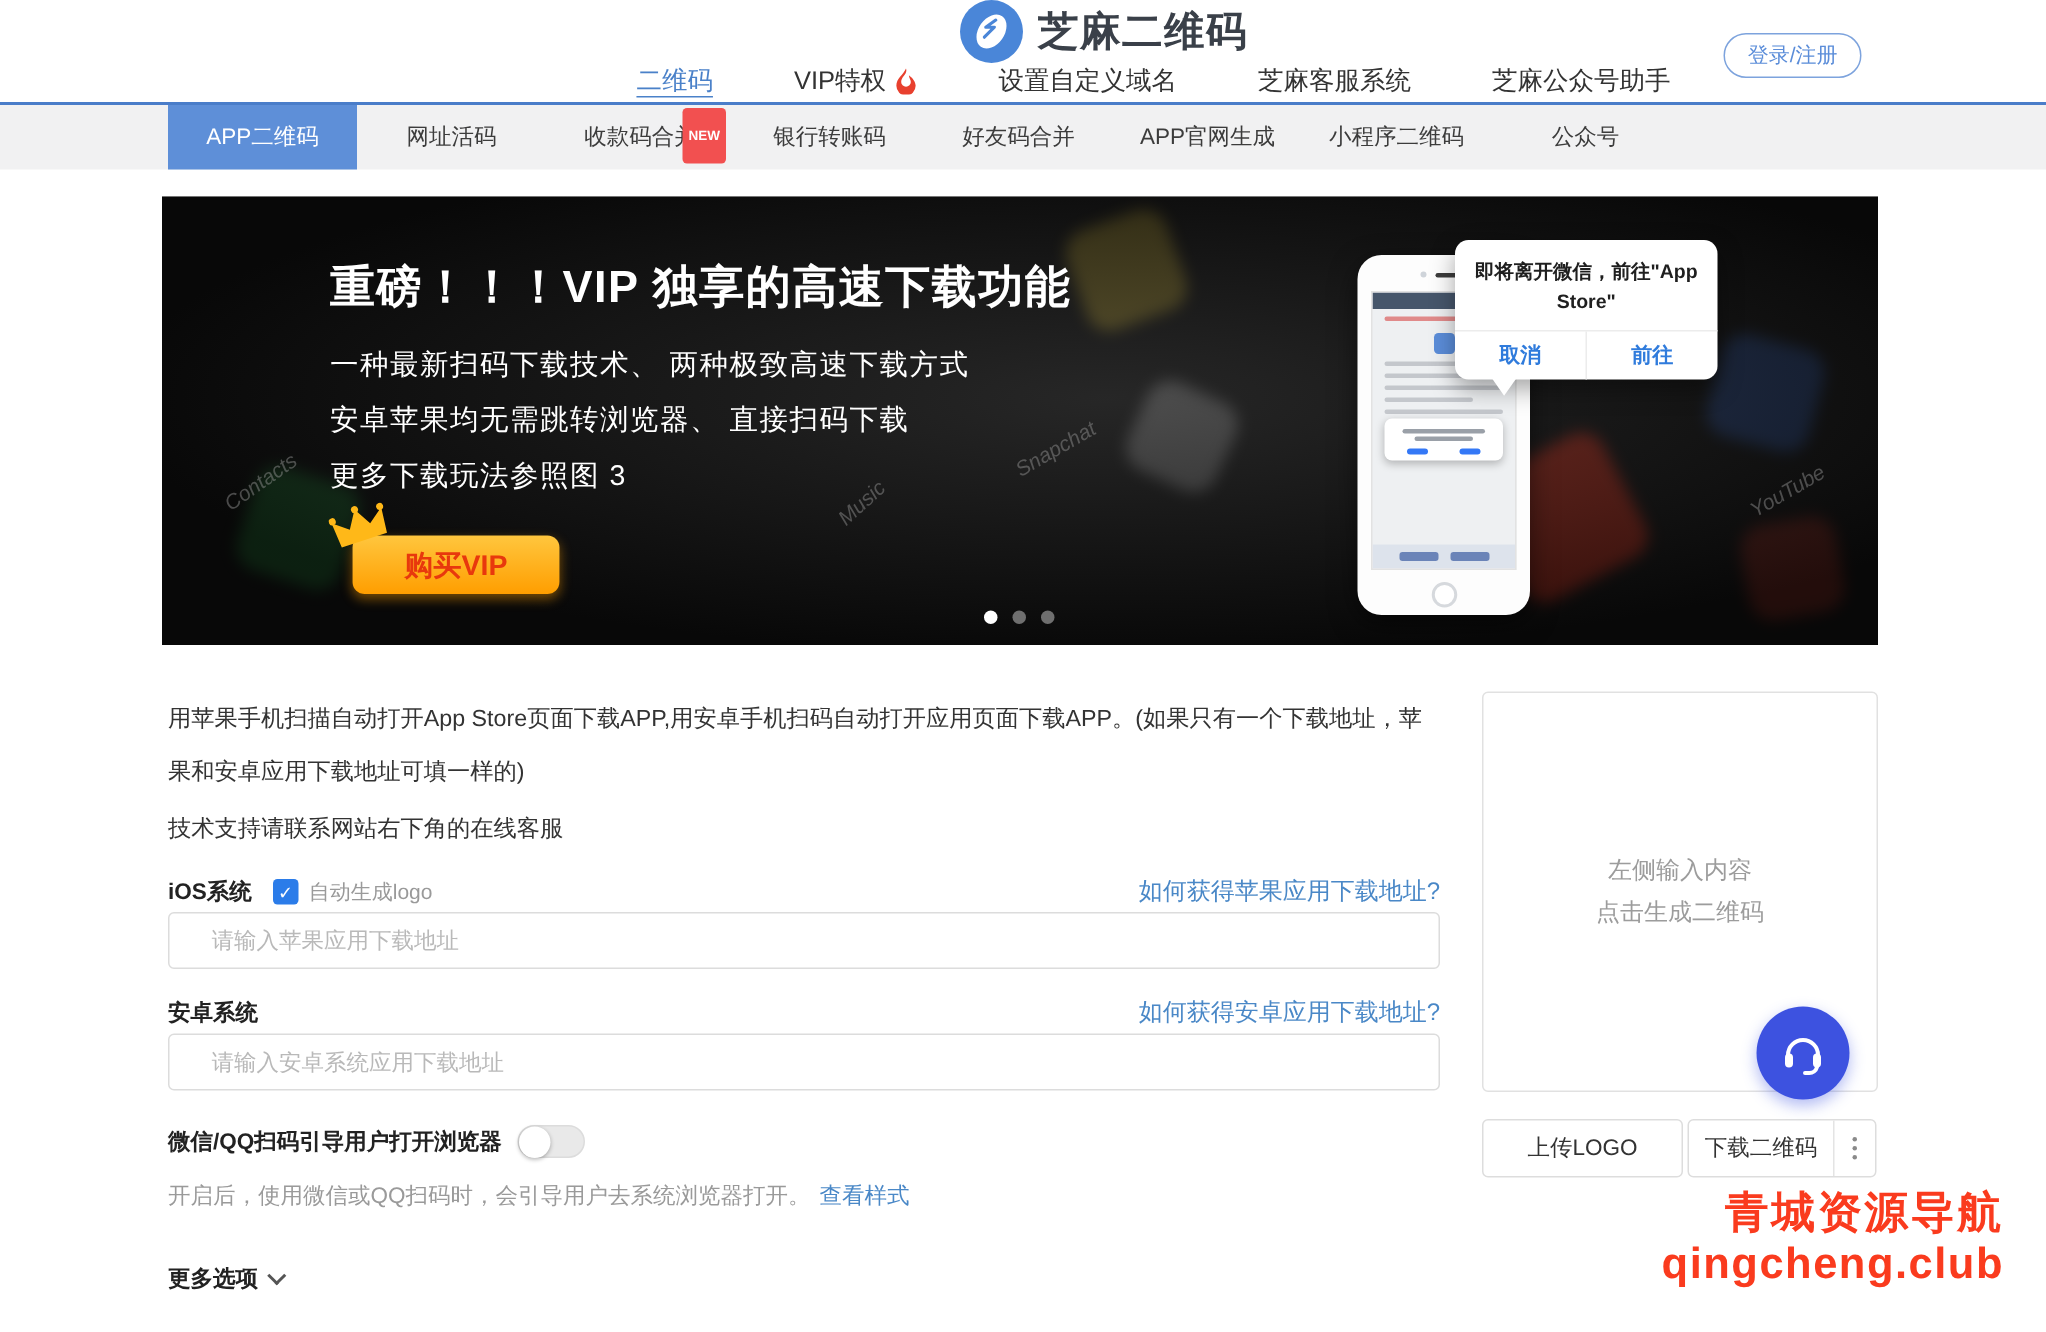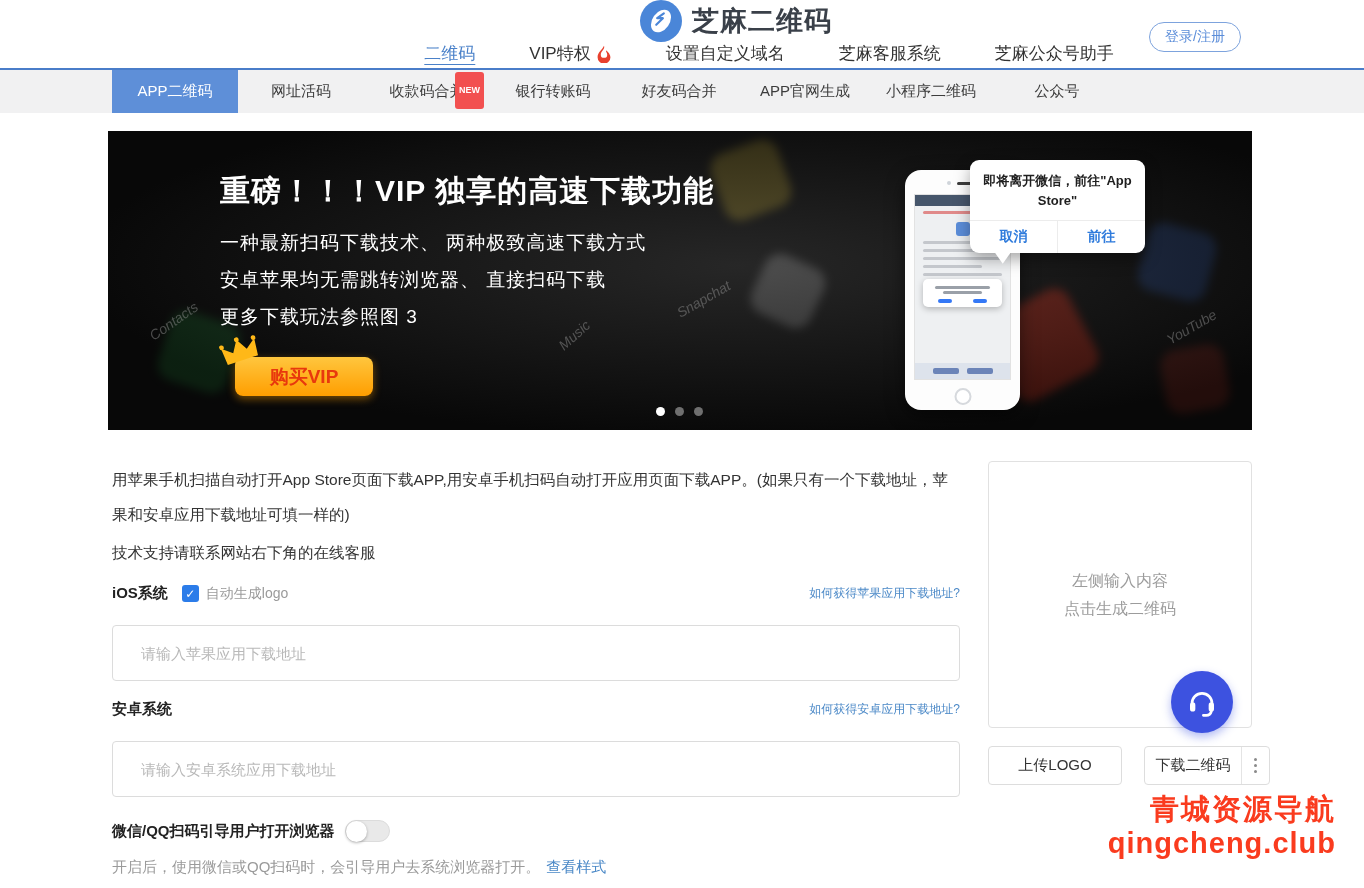--- a/index.html
+++ b/index.html
@@ -93,22 +93,22 @@
   
   .main-left { position:absolute; left:112px; top:462px; width:848px; }
   .intro1 { font-size:15.5px; color:#333; line-height:35px; }
   .intro2 { font-size:15.5px; color:#333; line-height:24px; margin-top:9px; }
   .field-head { margin-top:19px; display:flex; align-items:center; }
   .field-label { font-size:15px; font-weight:bold; color:#222; }
   .checkbox { width:17px; height:17px; background:#2b7ce9; border-radius:3px; margin-left:14px;
     display:flex; align-items:center; justify-content:center; color:#fff; font-size:12px;
     font-weight:bold; cursor:pointer; }
   .check-label { font-size:14px; color:#9a9a9a; margin-left:7px; }
-  .help-link { margin-left:auto; font-size:12px; color:#4a88c7; cursor:pointer; text-decoration:none; }
-  .text-input { margin-top:22px; width:848px; height:56px; border:1px solid #dcdcdc; border-radius:4px;
+  .help-link { margin-left:auto; font-size:16px; color:#4a88c7; cursor:pointer; text-decoration:none; }
+  .text-input { margin-top:3px; width:848px; height:38px; border:1px solid #dcdcdc; border-radius:4px;
     padding:0 28px; font-size:15px; color:#1d4ed8; outline:none;
     font-family:"Liberation Sans","DejaVu Sans",sans-serif; }
   .text-input::placeholder { color:#b9b9b9; }
   .toggle-row { margin-top:23px; display:flex; align-items:center; }
   .toggle { width:45px; height:22px; background:#e9e9e9; border:1px solid #dcdcdc; border-radius:12px;
     margin-left:10px; position:relative; cursor:pointer; }
   .toggle-knob { position:absolute; left:0; top:0; width:21px; height:21px; background:#fff;
     border-radius:50%; box-shadow:0 1px 3px rgba(0,0,0,.3); }
   .note-row { margin-top:16px; font-size:15px; color:#9a9a9a; }
   .note-row a { color:#4a88c7; text-decoration:none; margin-left:6px; cursor:pointer; }
@@ -123,21 +123,21 @@
     align-items:center; justify-content:center; }
   .qr-hint { font-size:16px; color:#9c9c9c; line-height:28px; text-align:center; }
   .service-btn { position:absolute; left:1171px; top:671px; width:62px; height:62px; border-radius:50%;
     background:#3d52e0; border:none; cursor:pointer; display:flex; align-items:center;
     justify-content:center; box-shadow:0 4px 10px rgba(61,82,224,.4); z-index:6; }
   .service-btn svg { width:32px; height:32px; }
   .btn-row { position:absolute; left:988px; top:746px; display:flex; }
   .upload-btn { width:134px; height:39px; background:#fff; border:1px solid #ddd; border-radius:4px;
     font-size:15px; color:#333; cursor:pointer;
     font-family:"Liberation Sans","DejaVu Sans",sans-serif; }
-  .download-group { display:flex; margin-left:22px; border:1px solid #ddd; border-radius:4px;
+  .download-group { display:flex; margin-left:3px; border:1px solid #ddd; border-radius:4px;
     background:#fff; height:39px; }
   .download-btn { width:96px; border:none; background:transparent; font-size:15px; color:#333;
     cursor:pointer; font-family:"Liberation Sans","DejaVu Sans",sans-serif; }
   .more-menu { width:28px; border-left:1px solid #e4e4e4; display:flex; flex-direction:column;
     align-items:center; justify-content:center; gap:3px; cursor:pointer; }
   .more-menu i { display:block; width:3px; height:3px; border-radius:50%; background:#8a8a8a; }
 
   
   .watermark { position:absolute; right:28px; top:792px; text-align:right; color:#fa3b1e;
     font-weight:bold; line-height:34px; z-index:7; }

